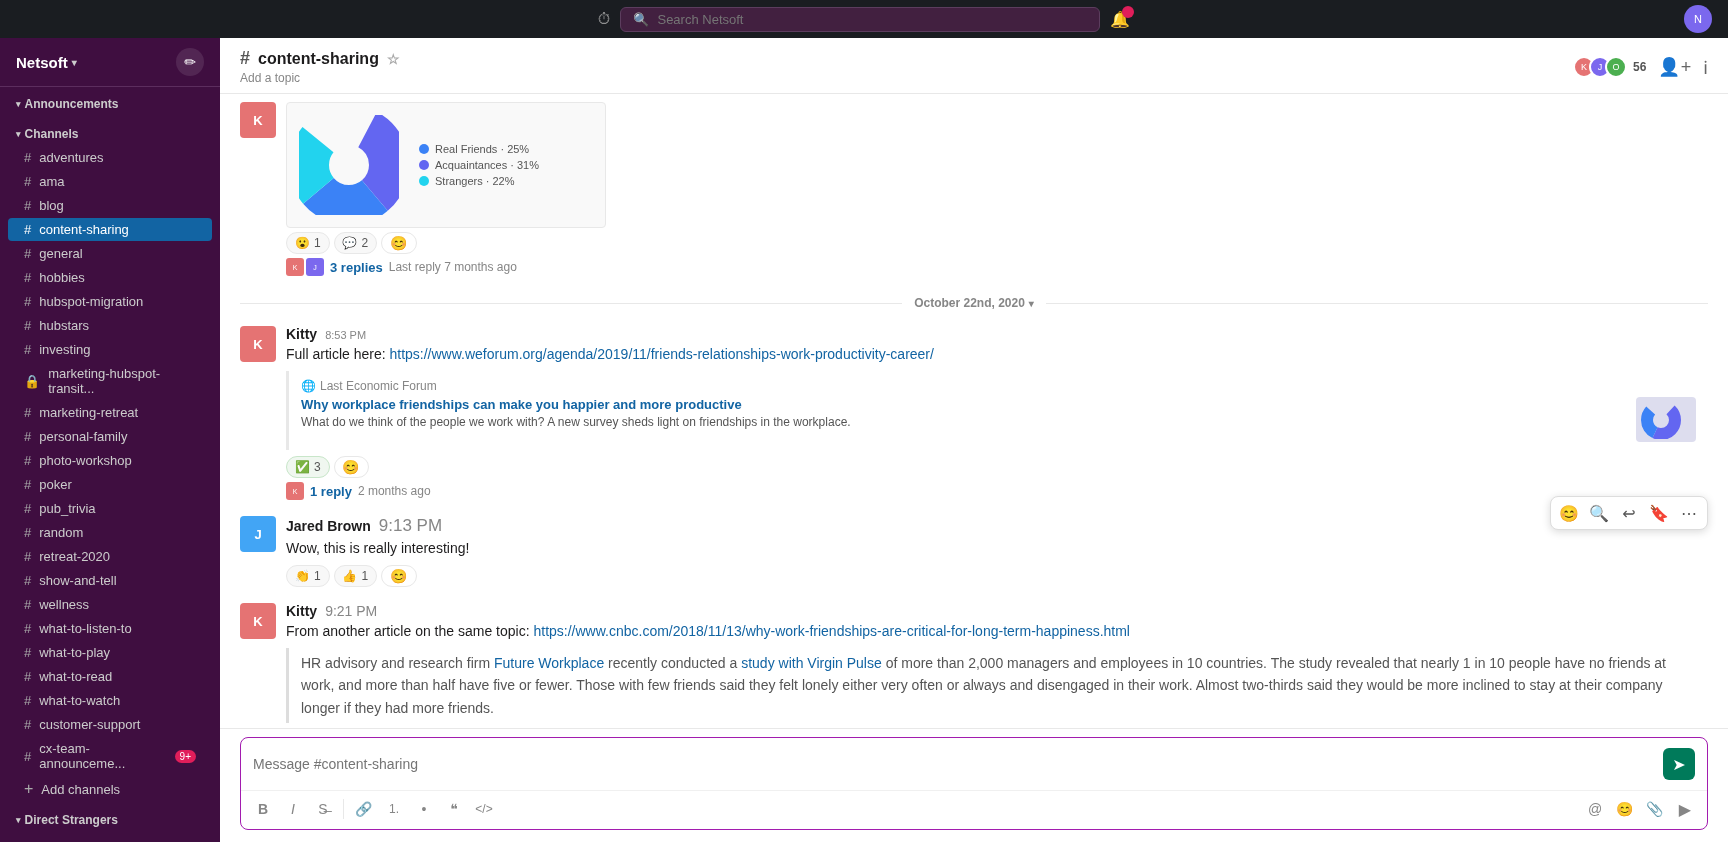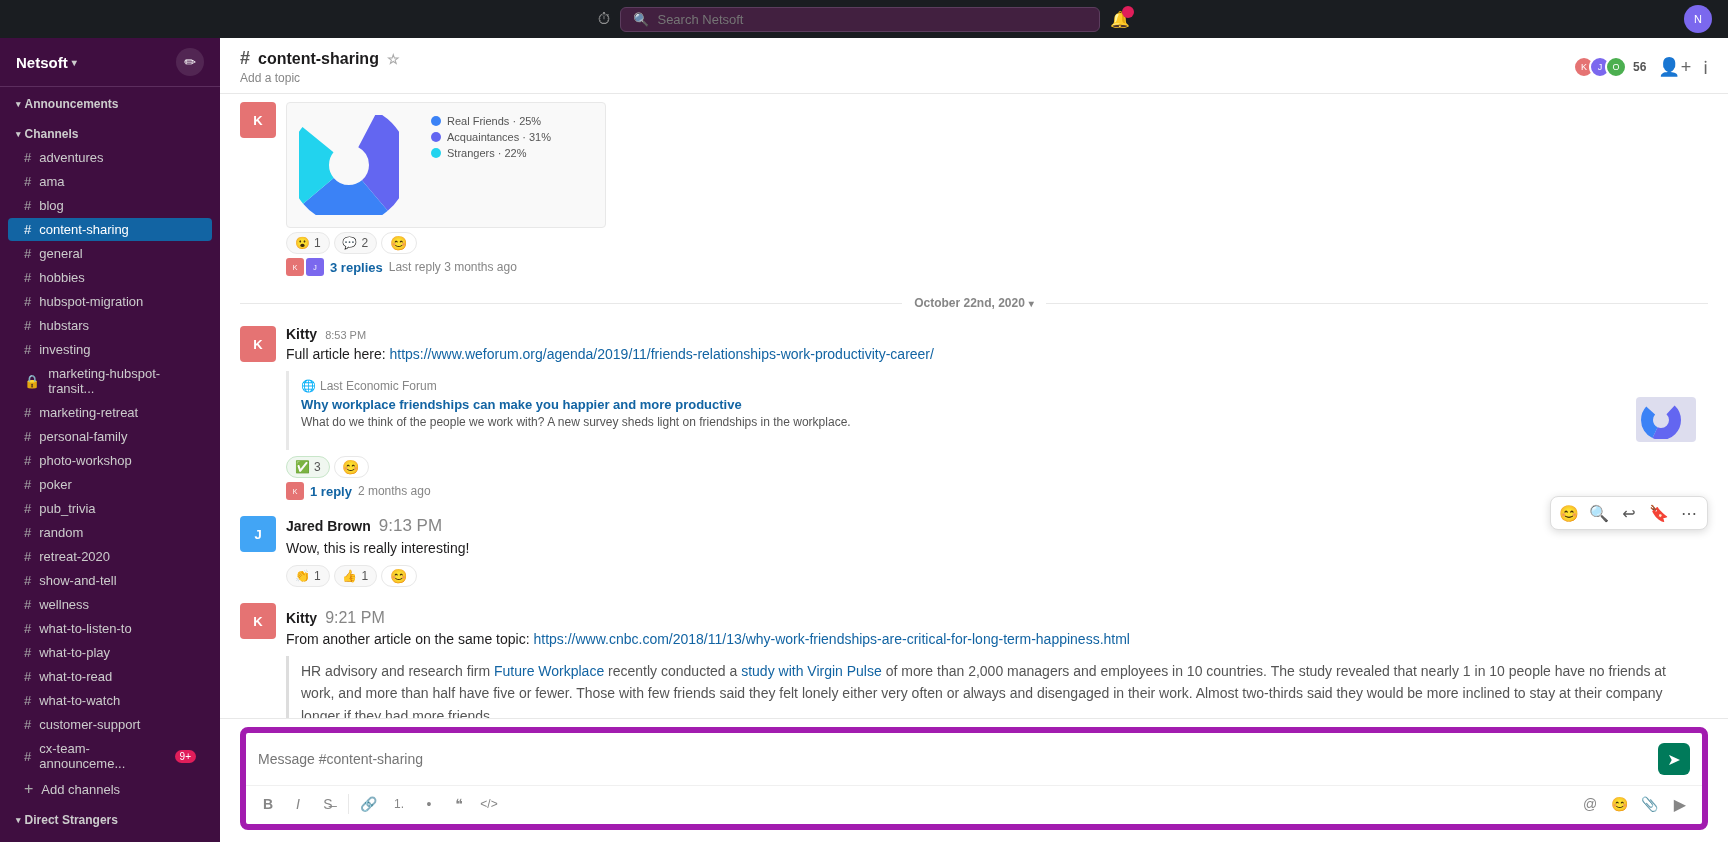--- a/index.html
+++ b/index.html
@@ -161,21 +161,21 @@
     </div>
   </div>
 
   <div style="flex:1;overflow-y:auto;padding:0 0 8px 0;background:#fff;">
 
     <div style="display:flex;padding:8px 20px;gap:10px;position:relative;">
       <div style="width:36px;height:36px;border-radius:4px;flex-shrink:0;background:#e57373;display:flex;align-items:center;justify-content:center;font-size:13px;font-weight:700;color:#fff;">K</div>
       <div style="flex:1;min-width:0;">
 
         <div style="border:1px solid #e8e8e8;border-radius:4px;max-width:320px;padding:12px;background:#f9f9f9;margin-bottom:4px;">
-          <div style="display:flex;gap:32px;">
+          <div style="display:flex;align-items:center;gap:20px;">
             <svg width="100" height="100" viewBox="0 0 100 100">
 
               <circle cx="50" cy="50" r="40" fill="none" stroke="#6366f1" stroke-width="40" stroke-dasharray="77.9 172.8" stroke-dashoffset="43.2"></circle>
               <circle cx="50" cy="50" r="40" fill="none" stroke="#3b82f6" stroke-width="40" stroke-dasharray="62.8 188" stroke-dashoffset="-34.7"></circle>
               <circle cx="50" cy="50" r="40" fill="none" stroke="#22d3ee" stroke-width="40" stroke-dasharray="55.3 196" stroke-dashoffset="-97.5"></circle>
               <circle cx="50" cy="50" r="15" fill="#f9f9f9"></circle>
             </svg>
             <div style="font-size:11px;color:#555;display:flex;flex-direction:column;gap:4px;">
               <div style="display:flex;align-items:center;gap:6px;">
                 <div style="width:10px;height:10px;border-radius:50%;background:#3b82f6;"></div>
@@ -204,21 +204,21 @@
           </div>
           <div style="background:transparent;border:1px solid #e8e8e8;border-radius:12px;padding:2px 8px;cursor:pointer;font-size:14px;color:#868686;display:flex;align-items:center;">😊</div>
         </div>
 
         <div style="display:flex;align-items:center;gap:6px;margin-top:2px;cursor:pointer;">
           <div style="display:flex;">
             <div style="width:18px;height:18px;border-radius:3px;background:#e57373;font-size:7px;color:#fff;display:flex;align-items:center;justify-content:center;">K</div>
             <div style="width:18px;height:18px;border-radius:3px;background:#7b68ee;font-size:7px;color:#fff;display:flex;align-items:center;justify-content:center;margin-left:2px;">J</div>
           </div>
           <span style="font-size:13px;color:#1264a3;font-weight:600;">3 replies</span>
-          <span style="font-size:12px;color:#868686;">Last reply 3 months ago</span>
+          <span style="font-size:12px;color:#868686;">Last reply 7 months ago</span>
         </div>
       </div>
     </div>
 
     <div style="display:flex;align-items:center;padding:12px 20px;gap:12px;color:#868686;font-size:12px;font-weight:600;">
       <div style="flex:1;height:1px;background:#e8e8e8;"></div>
       <div style="display:flex;align-items:center;gap:4px;cursor:pointer;white-space:nowrap;">
         <span>October 22nd, 2020</span>
         <span style="font-size:10px;">▾</span>
       </div>
@@ -302,39 +302,39 @@
         <div style="width:28px;height:28px;display:flex;align-items:center;justify-content:center;border-radius:4px;cursor:pointer;font-size:16px;color:#555;">🔖</div>
         <div style="width:28px;height:28px;display:flex;align-items:center;justify-content:center;border-radius:4px;cursor:pointer;font-size:16px;color:#555;">⋯</div>
       </div>
     </div>
 
     <div style="display:flex;padding:4px 20px;gap:10px;position:relative;margin-top:8px;">
       <div style="width:36px;height:36px;border-radius:4px;flex-shrink:0;background:#e57373;display:flex;align-items:center;justify-content:center;font-size:13px;font-weight:700;color:#fff;">K</div>
       <div style="flex:1;min-width:0;">
         <div style="display:flex;align-items:baseline;gap:8px;margin-bottom:2px;">
           <span style="font-weight:700;color:#1d1c1d;font-size:14px;cursor:pointer;">Kitty</span>
-          <span style="font-size:16px;color:#868686;margin-top:6px;">9:21 PM</span>
+          <span style="font-size:14px;color:#868686;">9:21 PM</span>
         </div>
         <div style="color:#1d1c1d;font-size:14px;line-height:1.5;">
           From another article on the same topic: <a href="#" style="color:#1264a3;text-decoration:none;">https://www.cnbc.com/2018/11/13/why-work-friendships-are-critical-for-long-term-happiness.html</a>
         </div>
 
         <div style="border-left:3px solid #ddd;padding:4px 12px;margin:6px 0;color:#555;font-size:14px;line-height:1.6;">
           HR advisory and research firm <a href="#" style="color:#1264a3;text-decoration:none;">Future Workplace</a> recently conducted a <a href="#" style="color:#1264a3;text-decoration:none;">study with Virgin Pulse</a> of more than 2,000 managers and employees in 10 countries. The study revealed that nearly 1 in 10 people have no friends at work, and more than half have five or fewer. Those with few friends said they felt lonely either very often or always and disengaged in their work. Almost two-thirds said they would be more inclined to stay at their company longer if they had more friends.
         </div>
 
         <div style="font-size:11px;color:#868686;margin-bottom:4px;">(edited)</div>
 
       </div>
     </div>
 
   </div>
 
   <div style="padding:8px 20px 12px;border-top:1px solid #e8e8e8;flex-shrink:0;">
-    <div style="border:6px solid #a21caf;border-radius:8px;overflow:hidden;">
+    <div style="border:1px solid #a21caf;border-radius:8px;overflow:hidden;">
       <div style="display:flex;align-items:center;padding:10px 12px;">
         <input type="text" style="flex: 1 1 0%; border: none; outline: none; font-size: 14px; color: rgb(29, 28, 29); background: transparent;" placeholder="Message #content-sharing">
         <div style="width:32px;height:32px;background:#007a5a;border-radius:6px;display:flex;align-items:center;justify-content:center;cursor:pointer;color:#fff;font-size:16px;">➤</div>
       </div>
       <div style="display:flex;align-items:center;gap:2px;padding:4px 8px 6px;border-top:1px solid #f0f0f0;">
         <div style="width:28px;height:28px;display:flex;align-items:center;justify-content:center;border-radius:4px;cursor:pointer;color:#868686;font-size:14px;font-weight:700;">B</div>
         <div style="width:28px;height:28px;display:flex;align-items:center;justify-content:center;border-radius:4px;cursor:pointer;color:#868686;font-size:14px;font-style:italic;">I</div>
         <div style="width:28px;height:28px;display:flex;align-items:center;justify-content:center;border-radius:4px;cursor:pointer;color:#868686;font-size:14px;">S̶</div>
         <div style="width:1px;height:20px;background:#e8e8e8;margin:0 4px;"></div>
         <div style="width:28px;height:28px;display:flex;align-items:center;justify-content:center;border-radius:4px;cursor:pointer;color:#868686;font-size:14px;">🔗</div>

